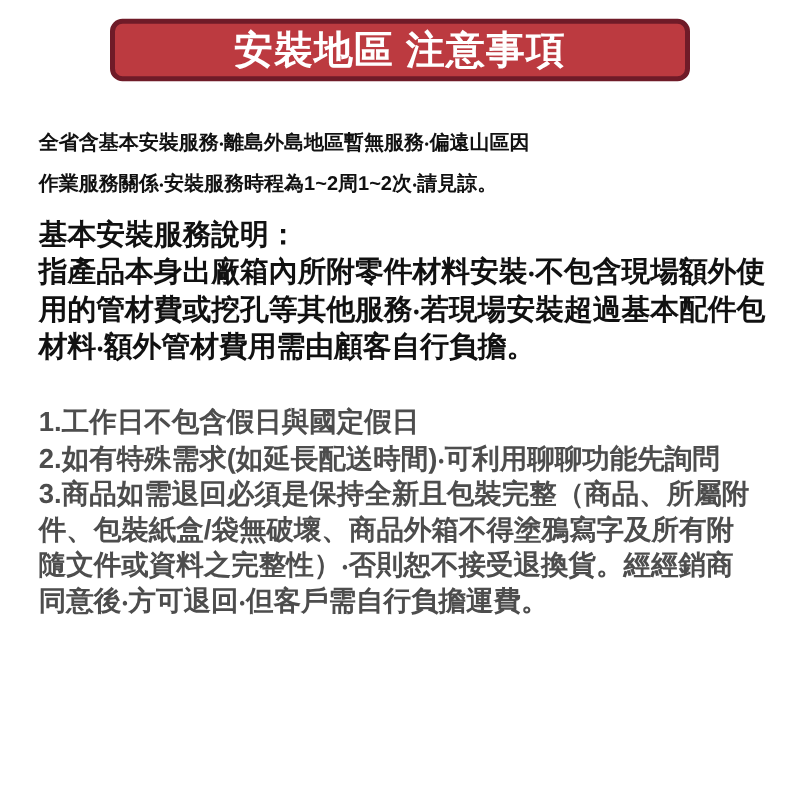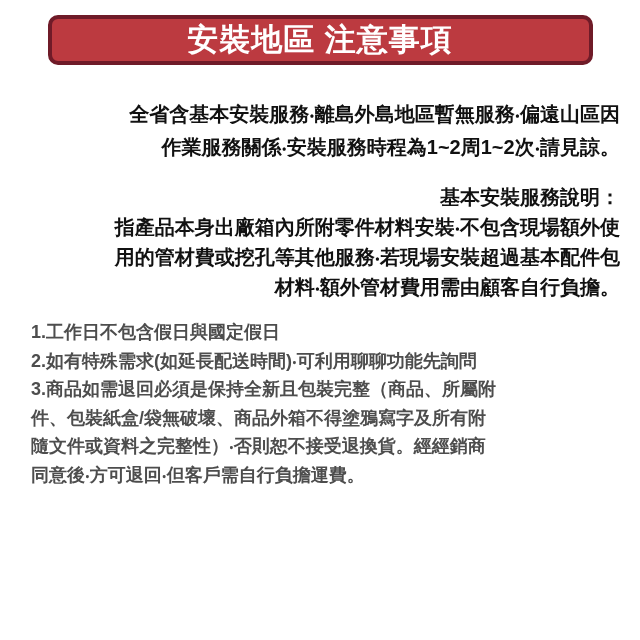--- a/index.html
+++ b/index.html
@@ -12,21 +12,21 @@
     font-family: "Liberation Sans", sans-serif;
   }
   .page {
     width: 640px;
     height: 640px;
     background: #ffffff;
     box-sizing: border-box;
   }
   .banner {
     box-sizing: border-box;
-    width: 545px;
+    width: 464px;
     height: 50px;
     margin: 15px auto 0 auto;
     background: var(--banner-bg, #bc3a40);
     border: 4px solid var(--banner-border, #6f1b28);
     border-radius: 10px;
     display: flex;
     align-items: center;
     justify-content: center;
   }
   .banner-title {
@@ -42,41 +42,39 @@
     padding: 0 20px 0 31px;
   }
   .para {
     font-weight: 700;
     white-space: pre;
     margin: 0;
   }
   .para-coverage {
     margin-top: 33px;
     color: var(--body-text, #111111);
-    font-size: 20px;
+    font-size: 16px;
     line-height: 33px;
-    text-align: right;
   }
   .para-refund {
     margin-top: 22px;
     color: var(--highlight-text, #a02648);
     font-size: 22.5px;
     line-height: 31px;
   }
   .para-basic {
-    margin-top: 18px;
+    margin-top: 8px;
     color: var(--body-text, #111111);
-    font-size: 20px;
+    font-size: 23px;
     line-height: 30px;
-    text-align: right;
   }
   .notes {
-    margin-top: 16px;
+    margin-top: 32px;
     color: var(--note-text, #4d4d4d);
-    font-size: 18px;
+    font-size: 22px;
     line-height: 28.5px;
   }
 </style>
 </head>
 <body>
 
 <div class="page">
 
   <div class="banner">
     <span class="banner-title">安裝地區 注意事項</span>

